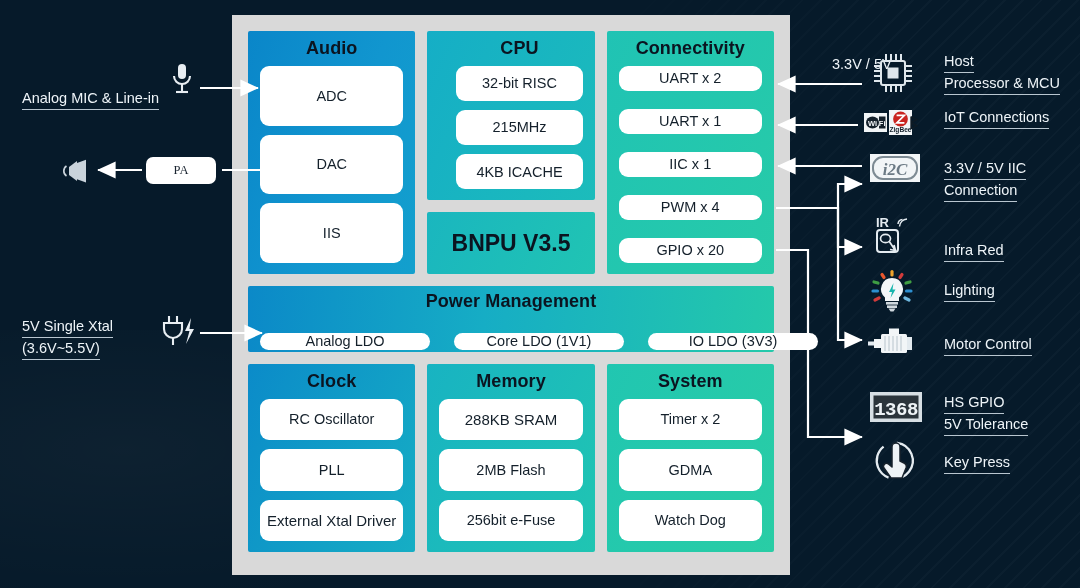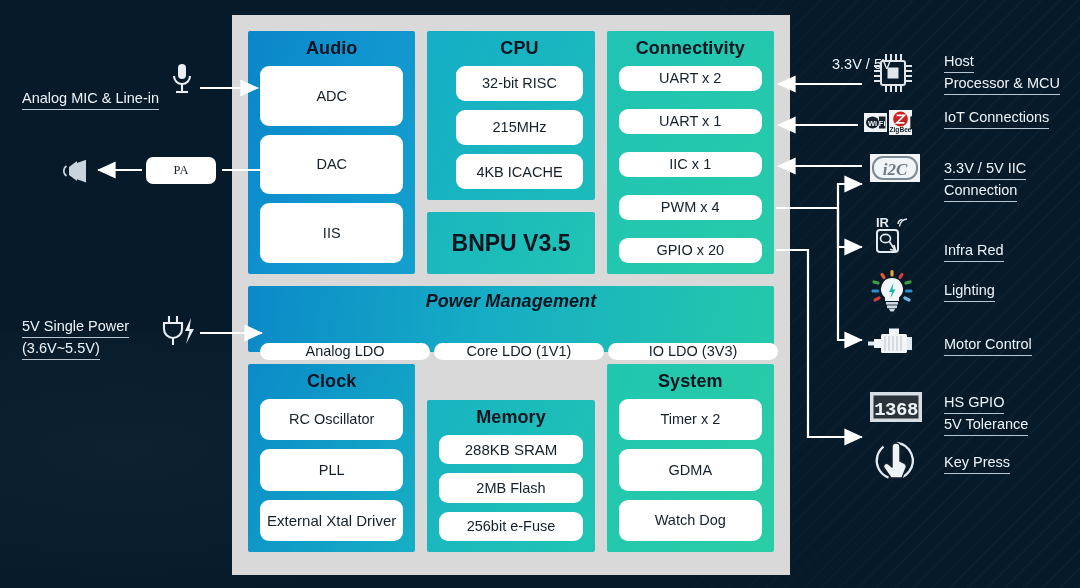--- a/index.html
+++ b/index.html
@@ -86,26 +86,26 @@
   #conn    { width: 170px; background: linear-gradient(115deg, #20c3b4 0%, #27cba8 100%); }
   #conn .pill-stack { gap: 18px; }
 
   #power {
     height: 66px;
     background: linear-gradient(95deg, #0b89c8 0%, #16adc5 45%, #24c9aa 100%);
     border-radius: 2px;
     padding: 5px 12px 9px 12px;
     display: flex; flex-direction: column; align-items: center;
   }
-  #power .blk-title { margin-bottom: 19px; font-style: italic; }
-  #power-row { display: flex; gap: 4px; width: 100%; flex: 1; margin-top: 12px; }
+  #power .blk-title { margin-bottom: 9px; }
+  #power-row { display: flex; gap: 24px; width: 100%; flex: 1; margin-top: 12px; }
   #power-row .pill { width: 170px; flex: none; }
 
   #clock  { width: 170px; background: linear-gradient(115deg, #0b8bc9 0%, #16aec4 100%); }
-  #memory { width: 170px; background: linear-gradient(115deg, #18b3c2 0%, #20c5b2 100%); margin-top: 36px; }
+  #memory { width: 170px; background: linear-gradient(115deg, #18b3c2 0%, #20c5b2 100%); }
   #system { width: 170px; background: linear-gradient(115deg, #21c6b1 0%, #29cda5 100%); }
   .row-bottom .pill-stack { gap: 9px; }
 
   
   .side-label {
     position: absolute;
     color: #eef4f8;
     font-size: 14.5px;
     line-height: 1.45;
     white-space: nowrap;
@@ -269,21 +269,21 @@
   <div class="icon" style="left:160px; top:314px;">
     <svg width="38" height="34" viewBox="0 0 38 34">
       <line x1="9" y1="2" x2="9" y2="9" stroke="#e8eef3" stroke-width="2.1"></line>
       <line x1="17" y1="2" x2="17" y2="9" stroke="#e8eef3" stroke-width="2.1"></line>
       <path d="M4 9 L22 9 L22 15 a9 9 0 0 1 -18 0 Z" fill="none" stroke="#e8eef3" stroke-width="2.1"></path>
       <line x1="13" y1="24" x2="13" y2="31" stroke="#e8eef3" stroke-width="2.1"></line>
       <path d="M31 4 L25 17 L29.5 17 L26 30 L34 15 L29.5 15 Z" fill="#e8eef3"></path>
     </svg>
   </div>
   <div class="side-label" style="left:22px; top:316px;">
-    <span>5V Single Power</span><br>
+    <span>5V Single Xtal</span><br>
     <span>(3.6V~5.5V)</span>
   </div>
 
   <div class="volt-label" style="left:792px; top:56px;margin-left:40px;">3.3V / 5V</div>
 
   <div class="icon" style="left:870px; top:50px;">
     <svg width="46" height="46" viewBox="0 0 46 46">
       <g stroke="#dfe7ec" stroke-width="2" fill="none">
         <rect x="11" y="11" width="24" height="24" rx="2"></rect>
         <rect x="17.5" y="17.5" width="11" height="11" fill="#dfe7ec" stroke="none"></rect>

